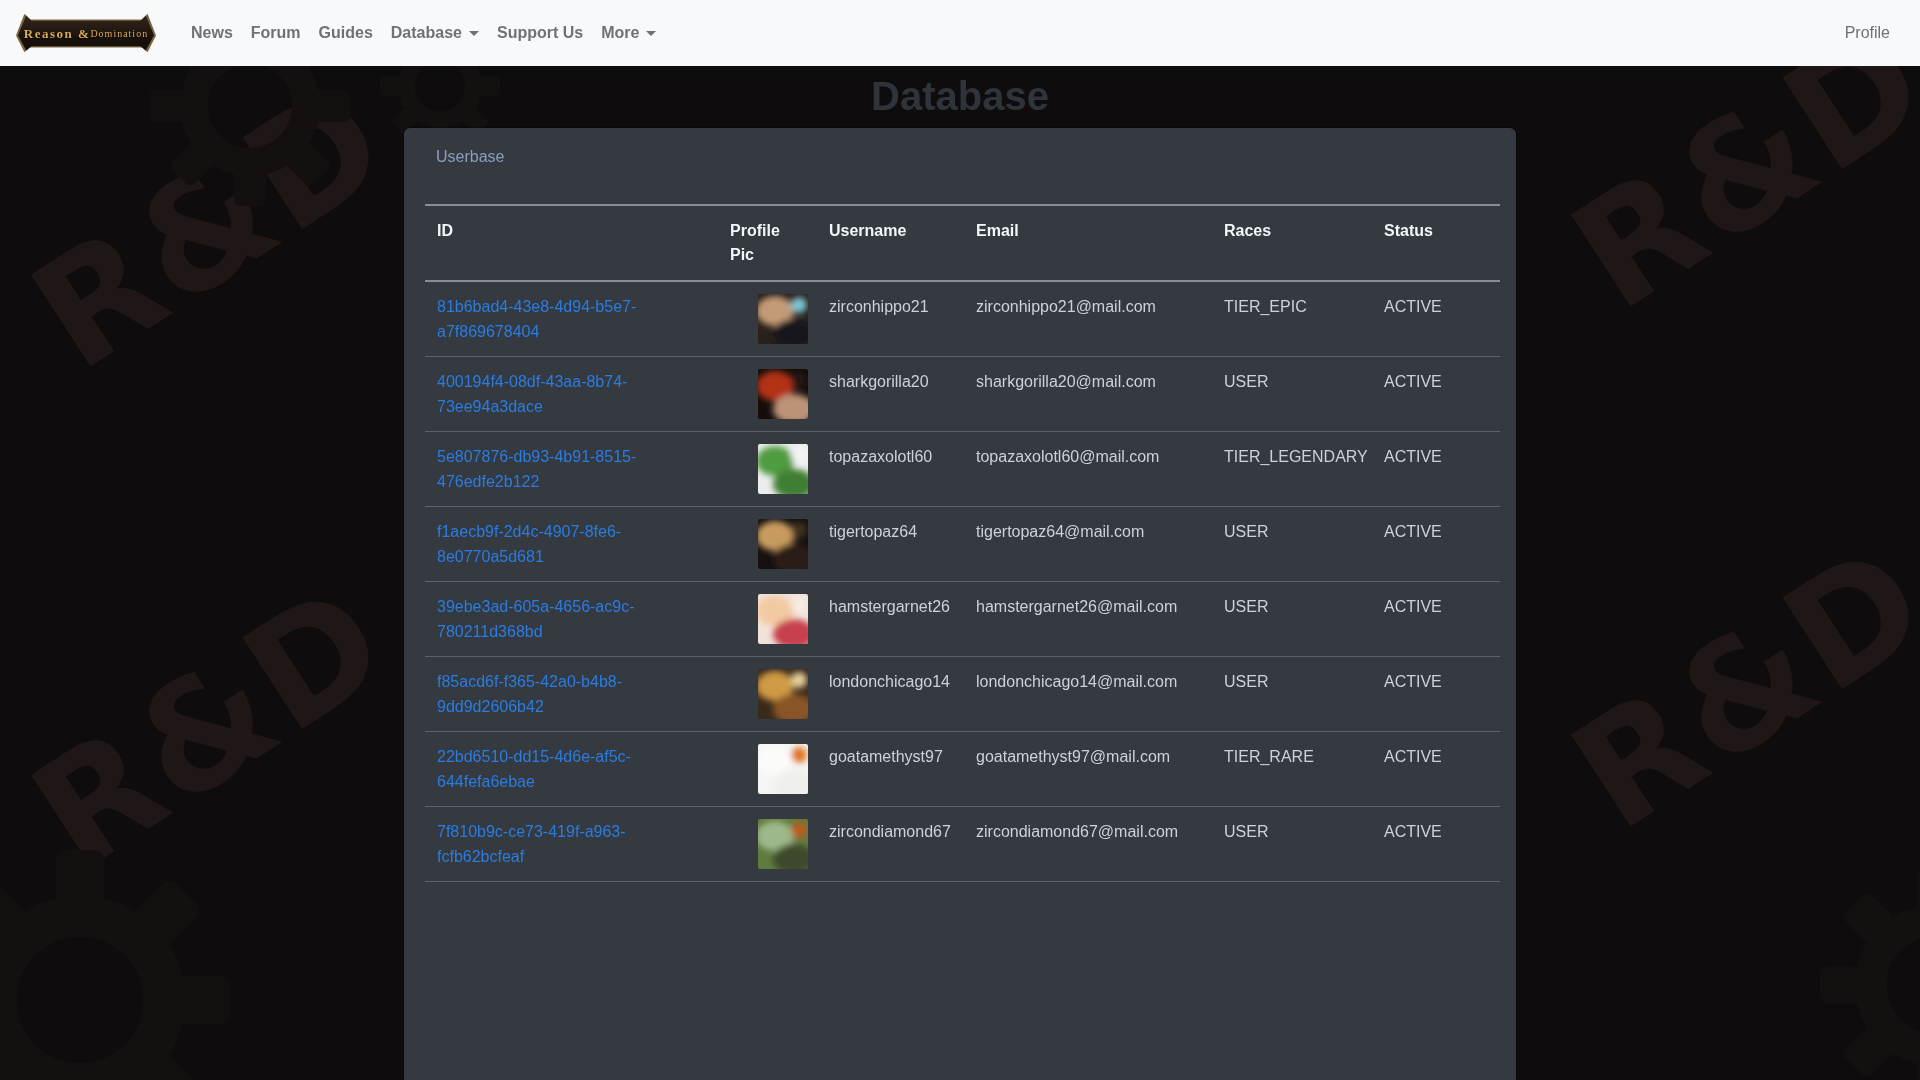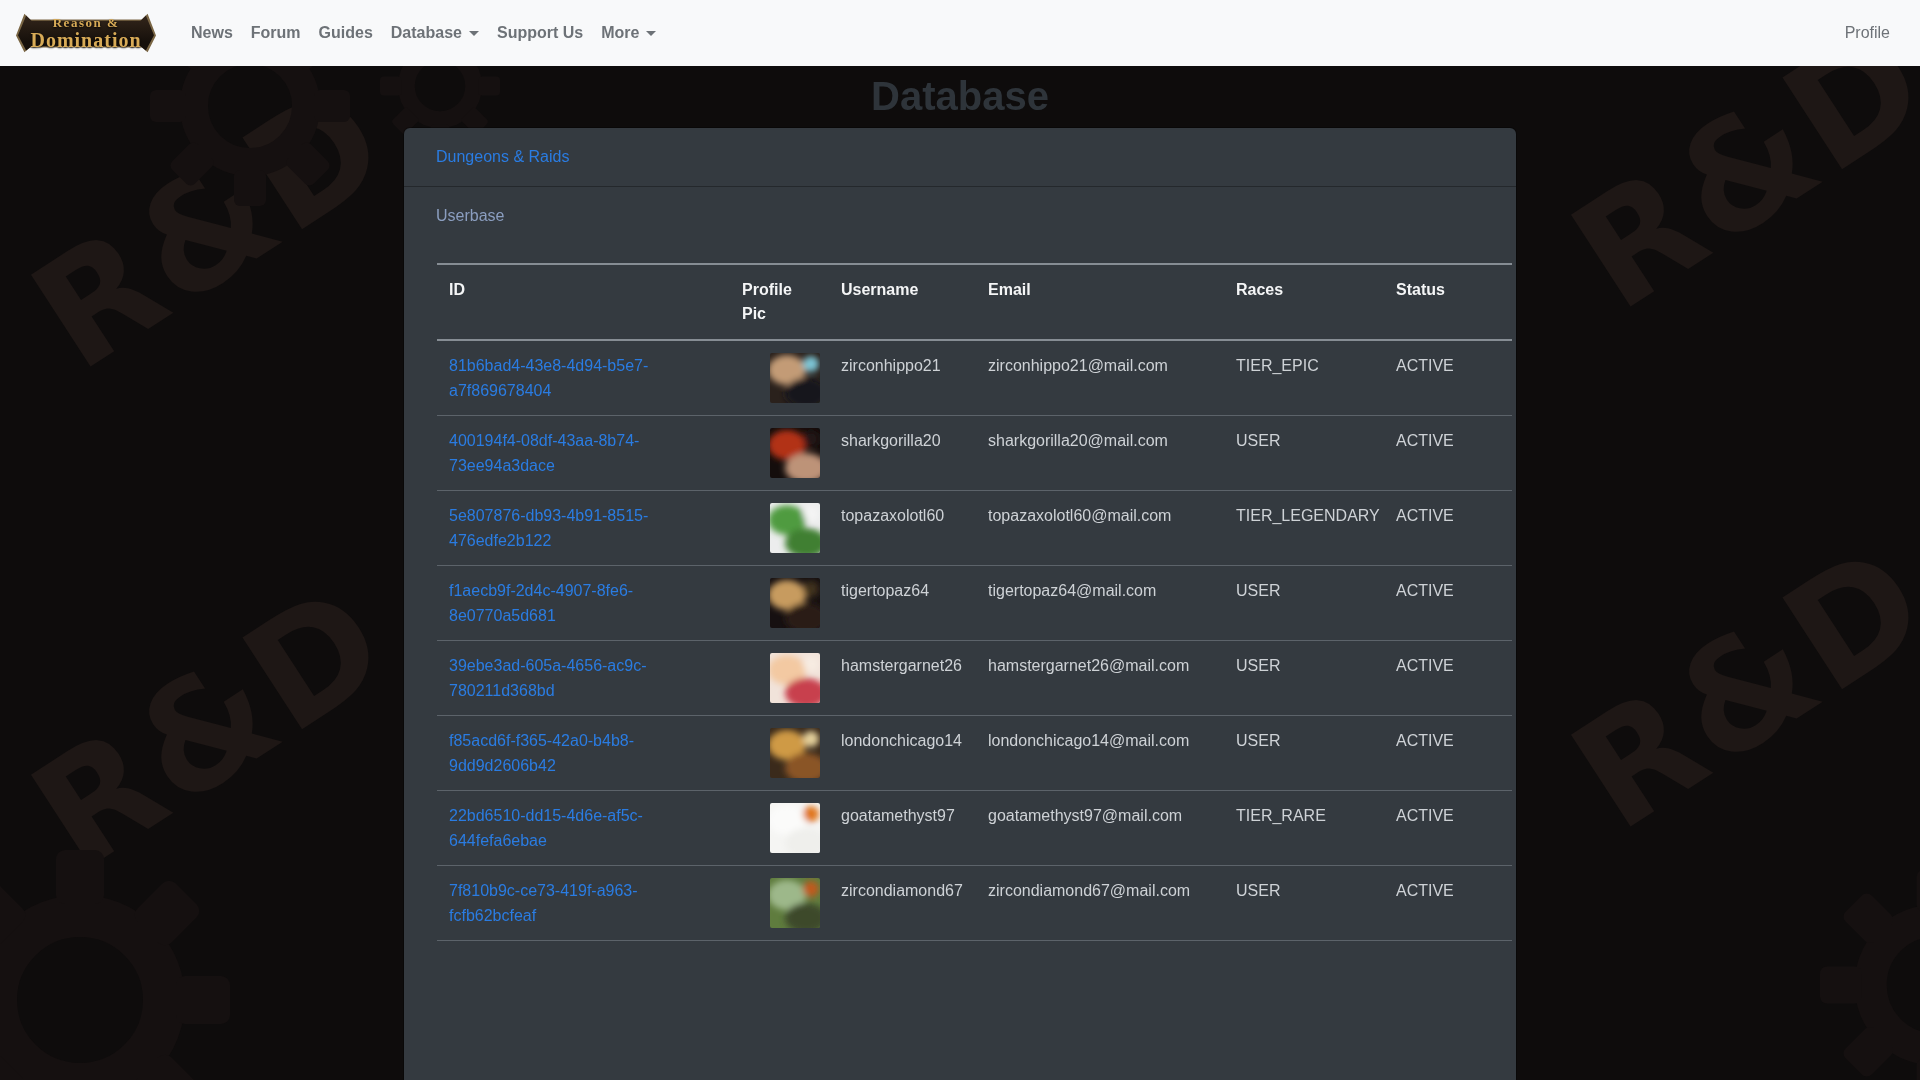--- a/index.html
+++ b/index.html
@@ -27,26 +27,26 @@
   .logo{position:relative;width:140px;height:48px;display:block;flex:0 0 auto;cursor:pointer;text-decoration:none}
   .logo-shape{
     position:absolute;inset:0;background:#7a6644;
     clip-path:polygon(0% 55%,6% 10%,10% 22%,90% 22%,94% 10%,100% 55%,94% 90%,90% 80%,10% 80%,6% 90%);
   }
   .logo-shape-inner{
     position:absolute;inset:2px;background:linear-gradient(180deg,#38291d,#16100b 70%);
     clip-path:polygon(0% 55%,6% 10%,10% 22%,90% 22%,94% 10%,100% 55%,94% 90%,90% 80%,10% 80%,6% 90%);
   }
   .logo-text{
-    position:absolute;inset:0;display:flex;flex-direction:column;align-items:center;justify-content:center;
+    position:absolute;inset:0;display:flex;flex-direction:row;align-items:center;justify-content:center;
     font-family:"Liberation Serif","DejaVu Serif",serif;
     color:var(--logo-gold,#d8ab57);text-shadow:0 1px 2px rgba(0,0,0,.85);line-height:1;
   }
   .logo-l1{font-size:13px;font-weight:bold;letter-spacing:1.5px}
-  .logo-l2{font-size:20px;font-weight:bold;letter-spacing:1px;margin-top:1px}
+  .logo-l2{font-size:10px;font-weight:normal;letter-spacing:1px;margin-top:1px}
 
   .nav-links{list-style:none;display:flex;margin:0 0 0 26px;padding:0}
   .nav-item{display:block}
   .nav-link{
     color:var(--nav-text,#6d7277);font-size:16px;padding:8px 9px;cursor:pointer;
     display:flex;align-items:center;text-decoration:none;font-weight:bold;
   }
   .caret{
     width:0;height:0;border-left:5px solid transparent;border-right:5px solid transparent;
     border-top:5px solid var(--nav-text,#6d7277);margin-left:7px;display:inline-block;
@@ -63,21 +63,21 @@
     width:1112px;margin:8px auto 0;min-height:960px;
     background:var(--card-bg,#343a40);
     border-radius:6px 6px 0 0;box-shadow:0 0 0 1px rgba(0,0,0,.3);
   }
   .section-item{padding:20px 32px}
   .section-item + .section-item{border-top:1px solid var(--divider,#24282c)}
   .section-link{color:var(--link-blue,#2a7ce2);font-size:16px;text-decoration:none;cursor:pointer}
   .section-item.active .section-link{color:var(--visited-link,#8b9ec0);}
 
   
-  .table-wrap{padding:18px 20px 0 33px}
+  .table-wrap{padding:18px 20px 0 21px}
   table{width:100%;border-collapse:collapse;table-layout:fixed}
   th{
     color:var(--header-text,#f4f5f6);font-weight:bold;text-align:left;
     padding:13px 12px;font-size:16px;line-height:24px;vertical-align:top;
     border-top:2px solid var(--table-border-strong,#868d94);
     border-bottom:2px solid var(--table-border-strong,#868d94);
   }
   td{
     color:var(--cell-text,#ced2d6);padding:12px;font-size:16px;line-height:25px;
     vertical-align:top;border-bottom:1px solid var(--table-border,#5c636a);
@@ -165,21 +165,20 @@
       </li>
     </ul>
   <a class="profile-link">Profile</a>
 </nav>
 
 <main class="main">
   <h1 class="page-title">Database</h1>
 
   <div class="card">
     <div id="sections">
-        <div class="section-item"><a class="section-link">Dungeons &amp; Raids</a></div>
         <div class="section-item active"><a class="section-link">Userbase</a></div>
       </div>
 
     <div class="table-wrap">
       <table>
         <colgroup>
           <col style="width:293px">
             <col style="width:99px">
             <col style="width:147px">
           <col style="width:248px">

